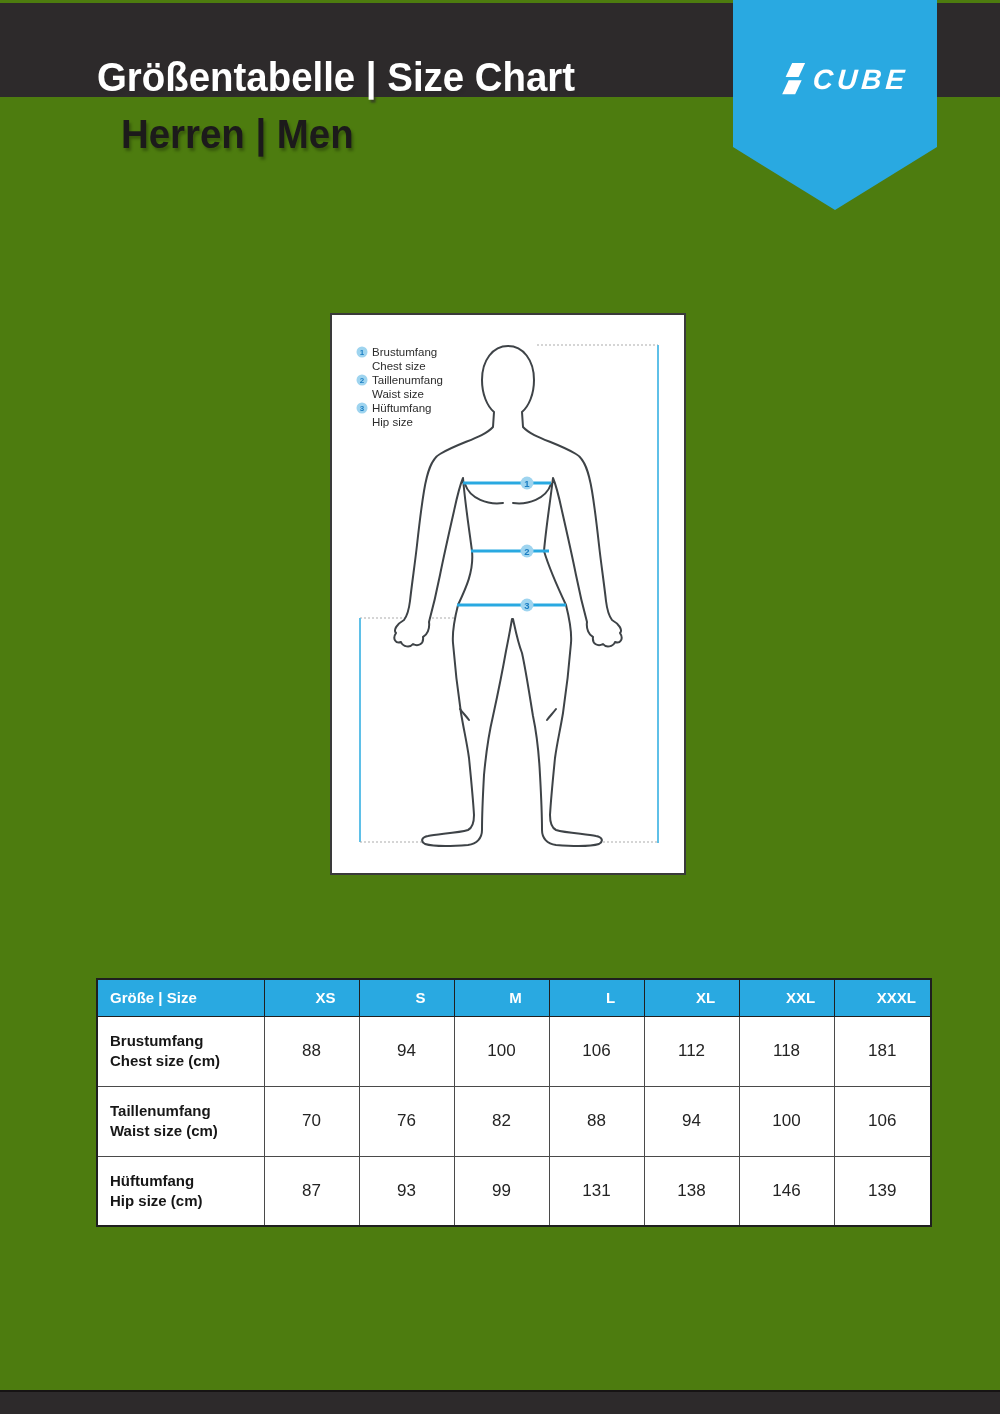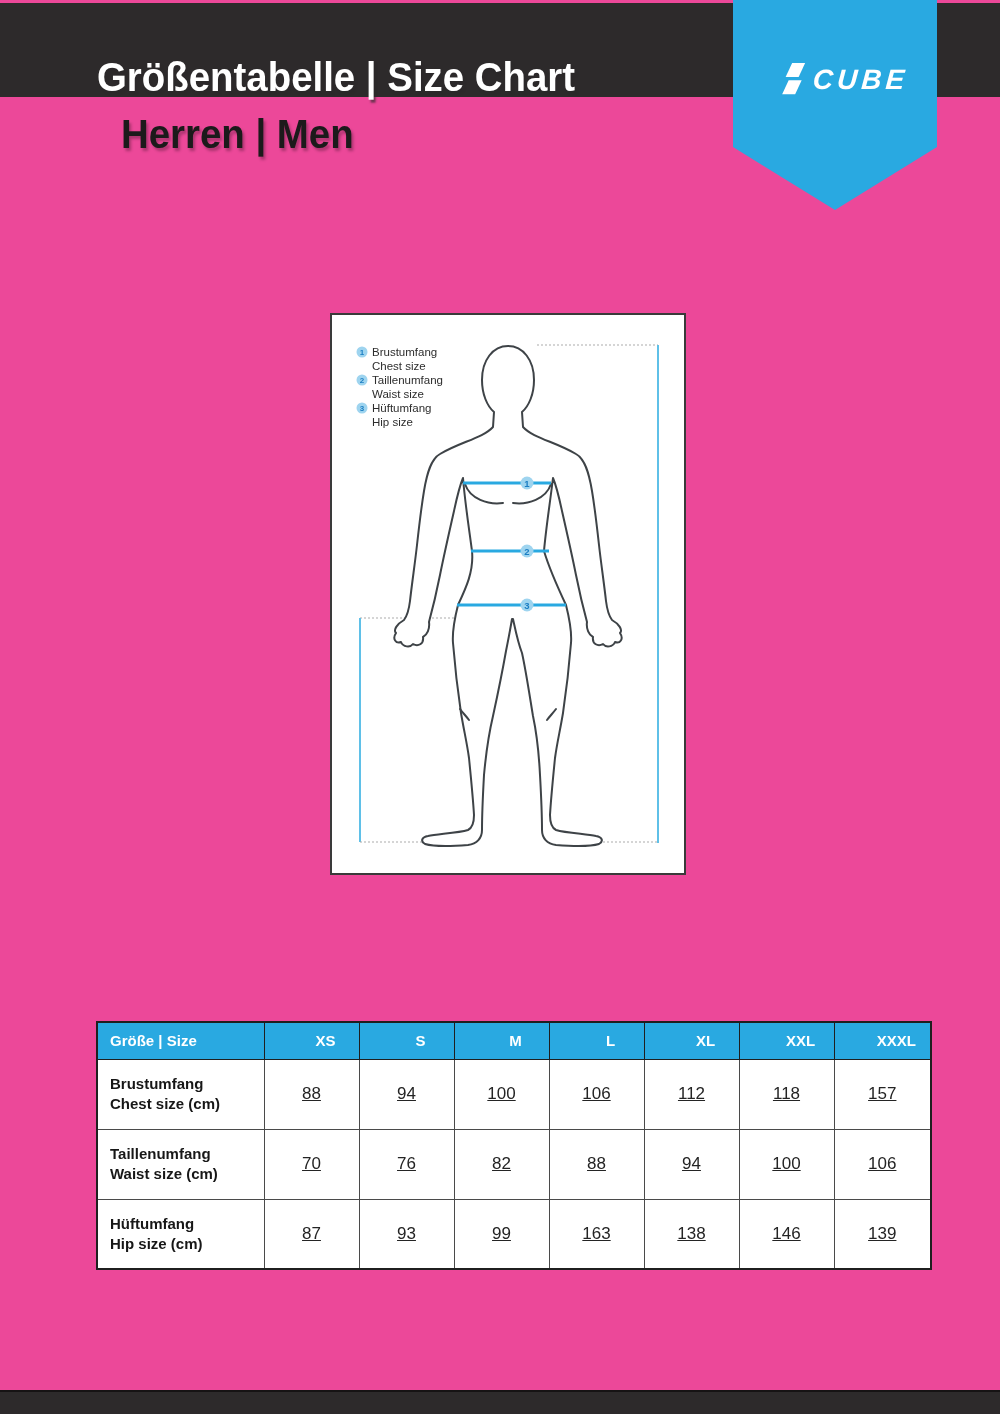--- a/index.html
+++ b/index.html
@@ -2,21 +2,21 @@
 <html><head>
 <meta charset="utf-8">
 <style>
   * { margin: 0; padding: 0; box-sizing: border-box; }
   html, body { background: #ffffff; }
   body { font-family: "Liberation Sans", sans-serif; }
   .page {
     position: relative;
     width: 1000px;
     height: 1414px;
-    background: #ec4899;
+    background: #4d7c0f;
     overflow: hidden;
   }
 
   
   .top-bar {
     position: absolute;
     left: 0; top: 3px;
     width: 100%; height: 94px;
     background: #2d2a2b;
   }
@@ -78,21 +78,21 @@
     width: 356px; height: 562px;
   }
   .diagram-wrap svg { display: block; }
   .legend-label { font-size: 11.5px; fill: #2d2d2d; font-family: "Liberation Sans", sans-serif; }
   .legend-num   { font-size: 8px; font-weight: bold; fill: #1b7ec3; font-family: "Liberation Sans", sans-serif; }
   .marker-num   { font-size: 9.5px; font-weight: bold; fill: #1b7ec3; font-family: "Liberation Sans", sans-serif; }
 
   
   .size-table-wrap {
     position: absolute;
-    left: 96px; top: 1021px;
+    left: 96px; top: 978px;
     width: 834px;
   }
   table.size-table {
     width: 100%;
     border-collapse: collapse;
     table-layout: fixed;
     border: 2px solid #1f1f1f;
   }
   .size-table th, .size-table td {
     border: 1px solid #4a4a4a;
@@ -121,21 +121,20 @@
     color: #171717;
     line-height: 1.35;
     background: #ffffff;
   }
   .size-table tbody td {
     text-align: center;
     font-size: 17px;
     font-weight: normal;
     color: #242424;
     background: #ffffff;
-    text-decoration: underline;
   }
 
   
   .bottom-bar {
     position: absolute;
     left: 0; top: 1390px;
     width: 100%; height: 24px;
     background: #2d2a2b;
     border-top: 2px solid #161314;
   }
@@ -316,21 +315,21 @@
           <th>
             <span>Brustumfang</span><br>
             <span>Chest size (cm)</span>
           </th>
           <td>88</td>
           <td>94</td>
           <td>100</td>
           <td>106</td>
           <td>112</td>
           <td>118</td>
-          <td>157</td>
+          <td>181</td>
         </tr>
         <tr>
           <th>
             <span>Taillenumfang</span><br>
             <span>Waist size (cm)</span>
           </th>
           <td>70</td>
           <td>76</td>
           <td>82</td>
           <td>88</td>
@@ -339,21 +338,21 @@
           <td>106</td>
         </tr>
         <tr>
           <th>
             <span>Hüftumfang</span><br>
             <span>Hip size (cm)</span>
           </th>
           <td>87</td>
           <td>93</td>
           <td>99</td>
-          <td>163</td>
+          <td>131</td>
           <td>138</td>
           <td>146</td>
           <td>139</td>
         </tr>
       </tbody>
     </table>
   </div>
 
   <div class="bottom-bar"></div>
 

